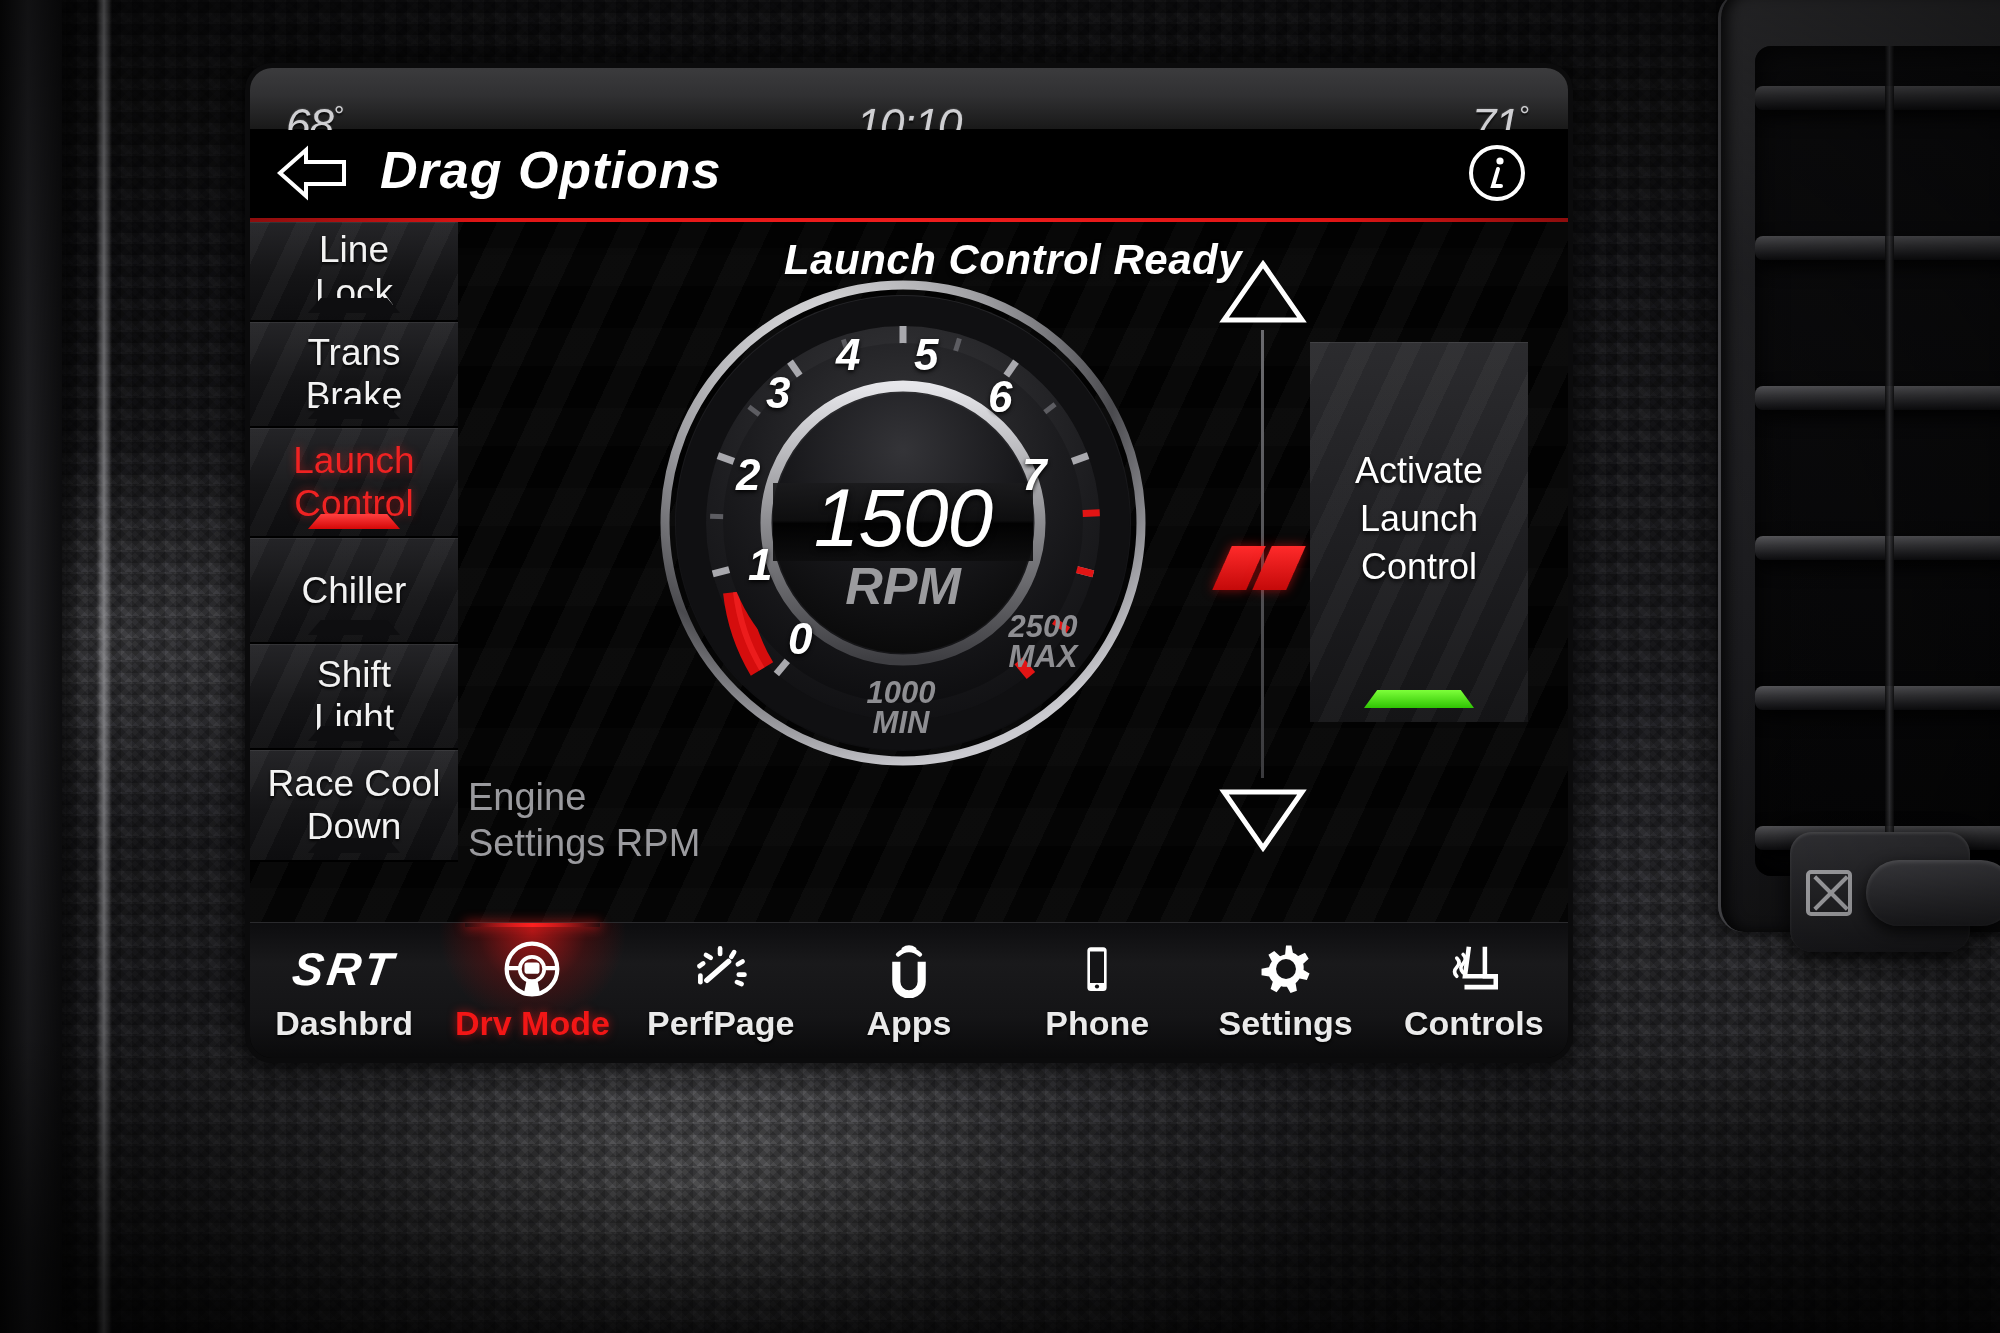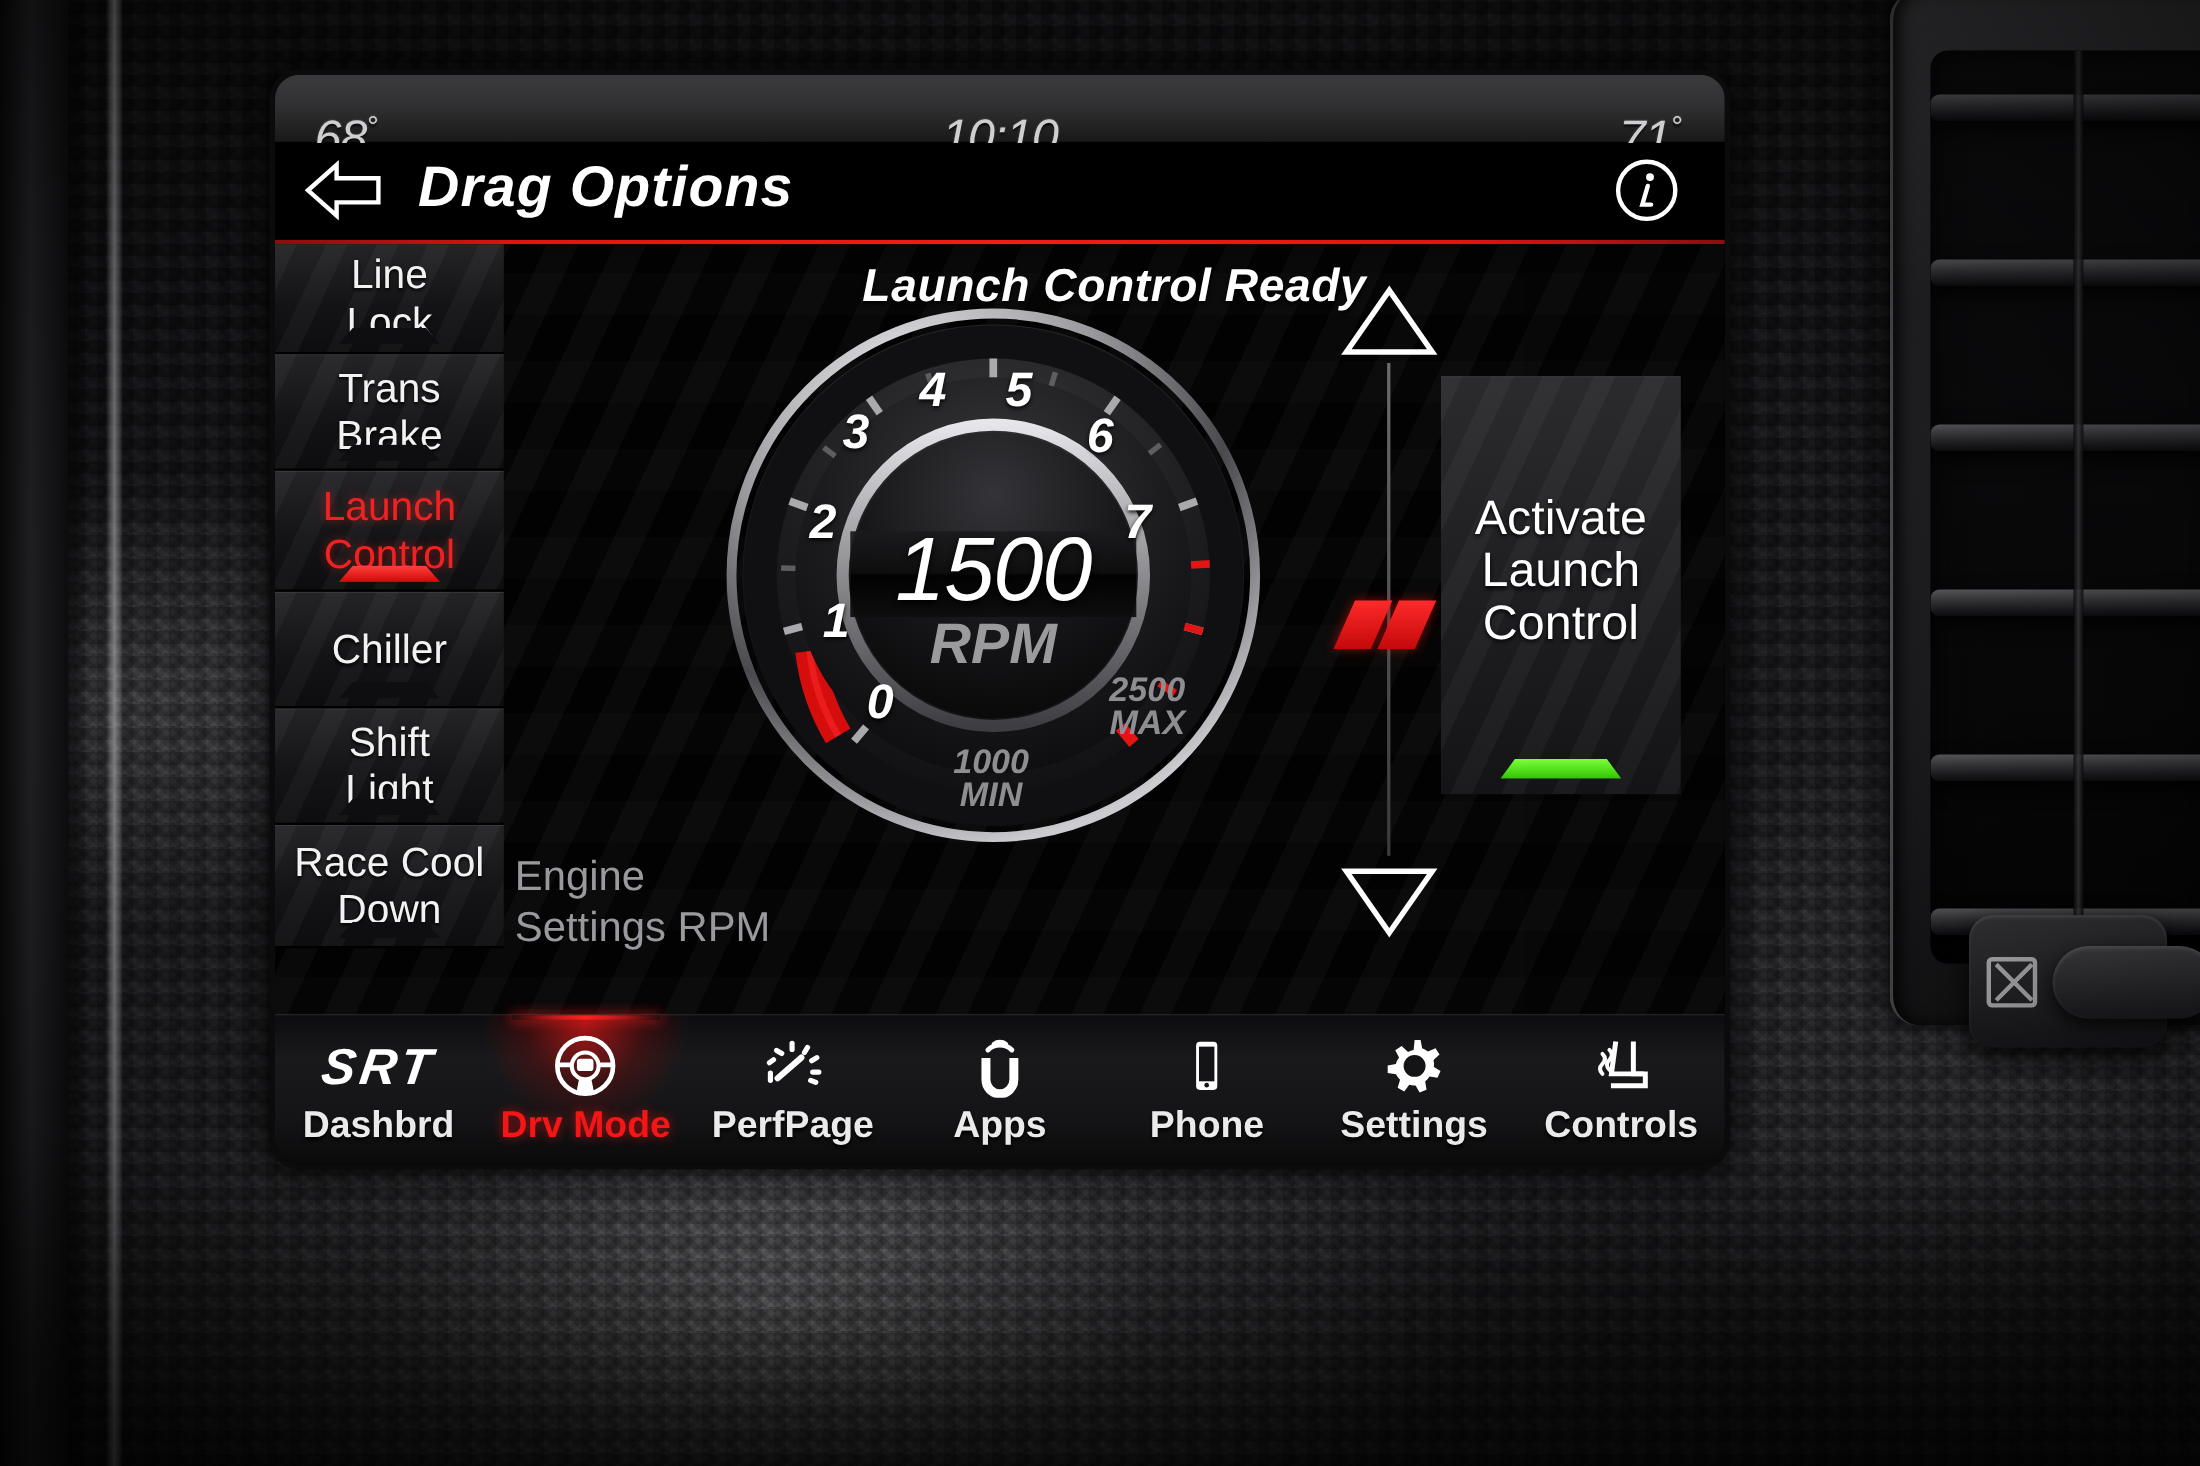--- a/index.html
+++ b/index.html
@@ -163,21 +163,21 @@
     background:linear-gradient(180deg,#ff2a2a,#c40909); transform:skewX(-24deg);
     box-shadow:0 0 10px rgba(255,20,20,.5); }
 
   
   .actbtn { position:absolute; left:1060px; top:120px; width:218px; height:380px;
     background:linear-gradient(180deg,#2b2b2e 0%,#202023 45%,#141416 100%);
     display:flex; align-items:center; justify-content:center; overflow:hidden;
     box-shadow: inset 0 1px 0 rgba(255,255,255,.08); }
   .actbtn .stex { position:absolute; inset:0;
     background-image:repeating-linear-gradient(115deg, rgba(255,255,255,.035) 0 18px, rgba(255,255,255,0) 18px 42px); }
-  .actlabel { position:relative; color:#fff; font-size:44px; line-height:48px; text-align:center;
+  .actlabel { position:relative; color:#fff; font-size:36px; line-height:48px; text-align:center;
     font-family:"Liberation Sans","DejaVu Sans",sans-serif;
     text-shadow:0 2px 4px rgba(0,0,0,.95); margin-bottom:26px; }
   .greenled { position:absolute; bottom:14px; left:50%; transform:translateX(-50%);
     width:110px; height:18px; background:linear-gradient(180deg,#7dff3a,#2fc403);
     clip-path:polygon(12% 0, 88% 0, 100% 100%, 0 100%);
     box-shadow:0 0 20px 6px rgba(80,240,20,.6); }
 
   
   .navbar { position:absolute; left:0; bottom:0; width:100%; height:136px;
     background:linear-gradient(180deg,#0d0d0f 0%,#19191b 30%,#141416 70%,#0a0a0b 100%);

